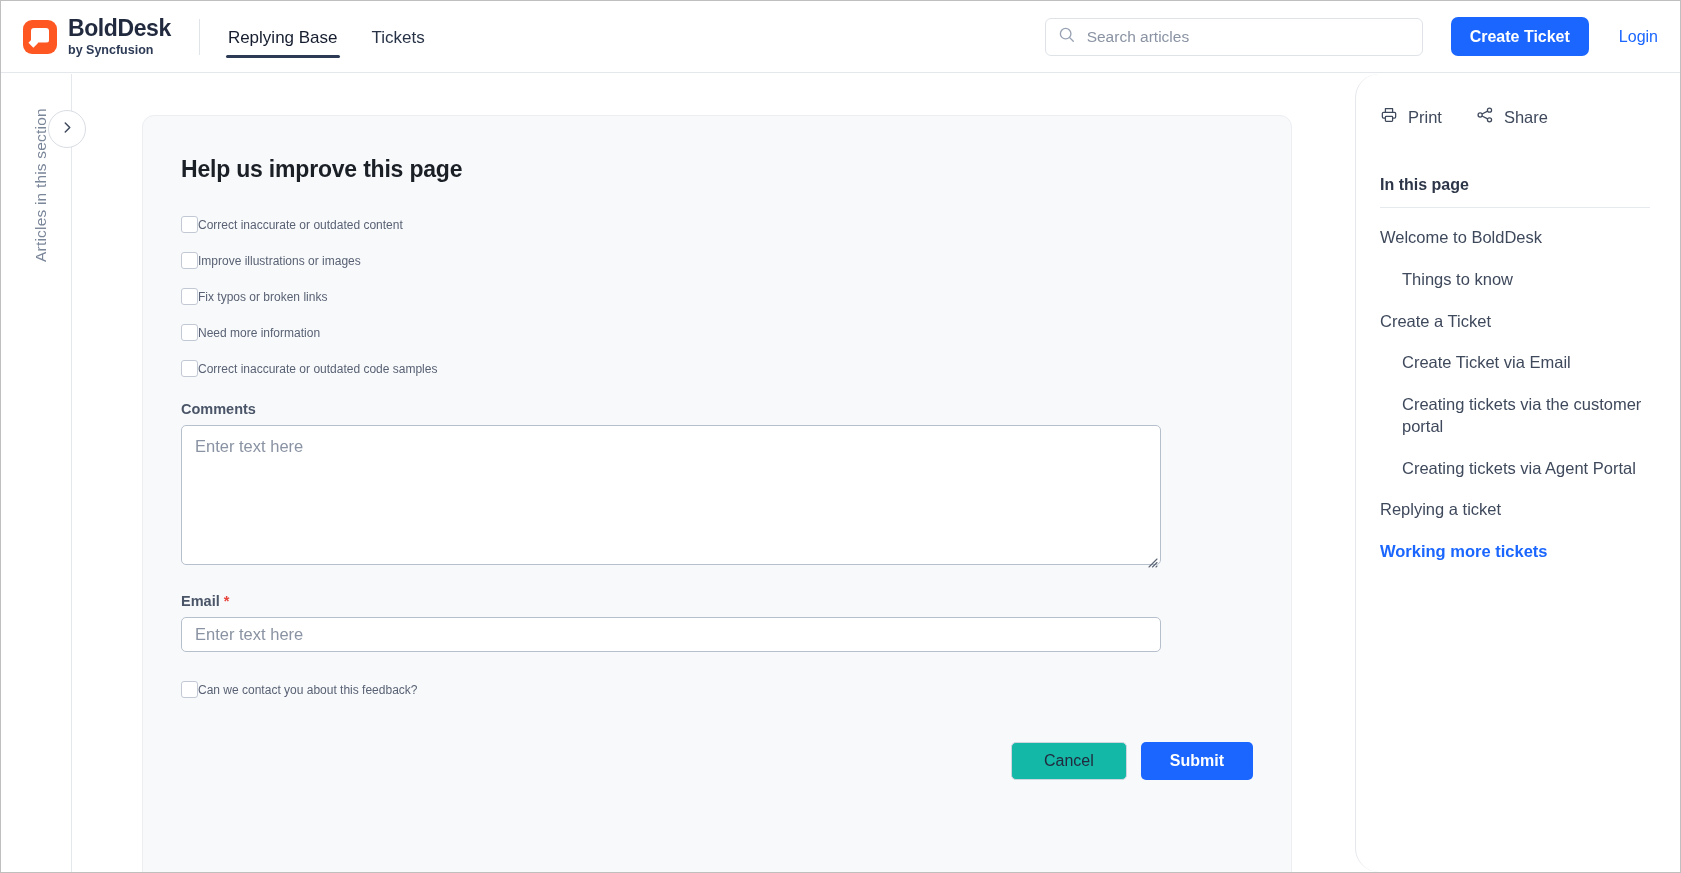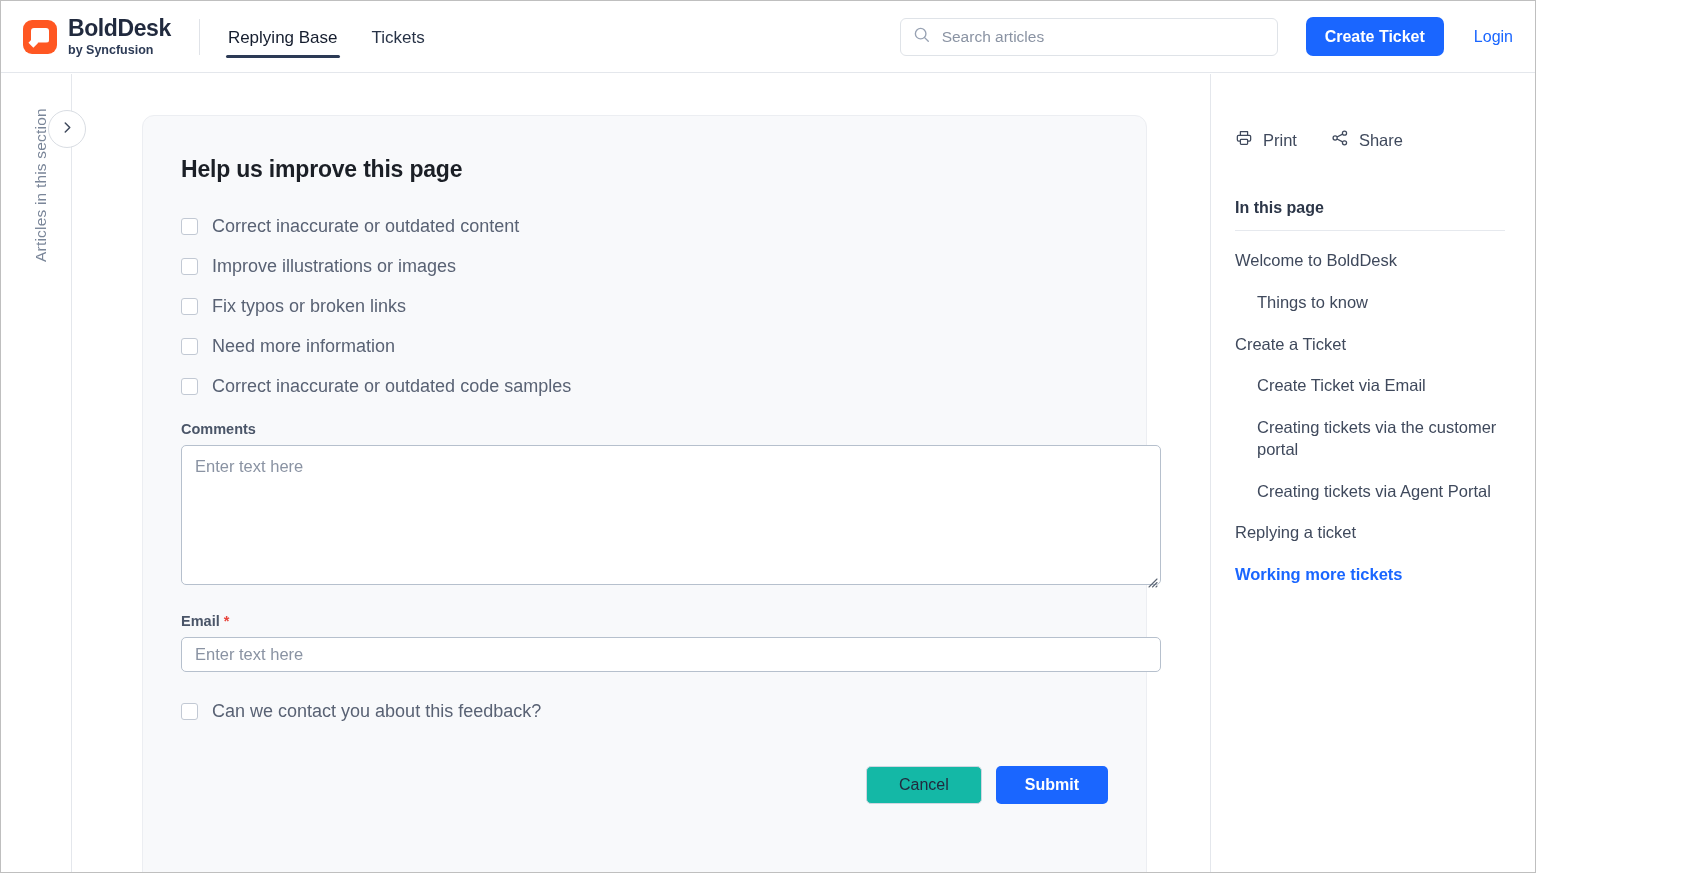--- a/index.html
+++ b/index.html
@@ -4,21 +4,21 @@
 <style>
   * { box-sizing: border-box; margin: 0; padding: 0; }
   html, body {
     width: 1681px; height: 873px;
     background: #ffffff;
     font-family: "Liberation Sans", sans-serif;
     overflow: hidden;
   }
   .page {
     position: relative;
-    width: 1536px; height: 873px;
+    width: 1681px; height: 873px;
     background: #ffffff;
     border: 1px solid #bfbfbf;
     overflow: hidden;
   }
 
   
   .header {
     position: absolute; top: 0; left: 0; right: 0;
     height: 72px;
     background: #ffffff;
@@ -132,21 +132,21 @@
   }
   .cb-row {
     display: flex; align-items: center; margin-bottom: 19px; cursor: pointer;
   }
   .cb-box {
     width: 17px; height: 17px; flex: none;
     border: 1.3px solid #c2c9d4; border-radius: 3px;
     background: #ffffff;
   }
   .cb-label {
-    margin-left: 14px; font-size: 18px; color: #596274;
+    font-size: 12px; color: #596274;
   }
   .field-label {
     font-size: 14.5px; font-weight: bold; color: #4a5568;
     margin-bottom: 8px; margin-top: 24px;
   }
   .req { color: #e8453c; font-weight: bold; }
   .textarea {
     width: 980px; height: 140px;
     border: 1px solid #b6c0cd; border-radius: 5px;
     background: #ffffff; padding: 11px 13px;
@@ -187,21 +187,22 @@
     border: none; border-radius: 5px;
     font-size: 16px; font-weight: bold; cursor: pointer;
     font-family: "Liberation Sans", sans-serif;
   }
 
   
   .right-panel {
     position: absolute; top: 73px; right: 0; bottom: 0;
     width: 325px; background: #ffffff;
     border-left: 1px solid #e4e7ec;
-    padding: 55px 30px 0 24px;
+    padding: 32px 30px 0 24px;
+    border-radius: 24px;
   }
   .rp-actions { display: flex; align-items: center; gap: 34px; }
   .rp-action {
     display: flex; align-items: center; gap: 10px;
     font-size: 16.5px; color: #3f495c; cursor: pointer;
   }
   .rp-heading {
     margin-top: 48px;
     font-size: 16px; font-weight: bold; color: #2c3648;
     padding-bottom: 13px;

